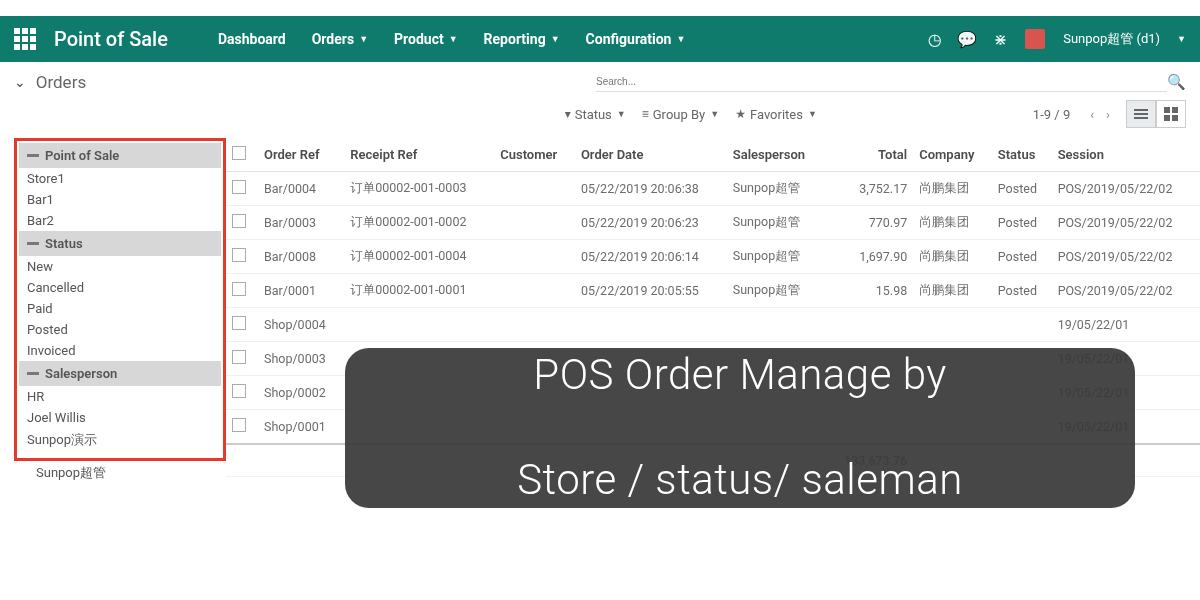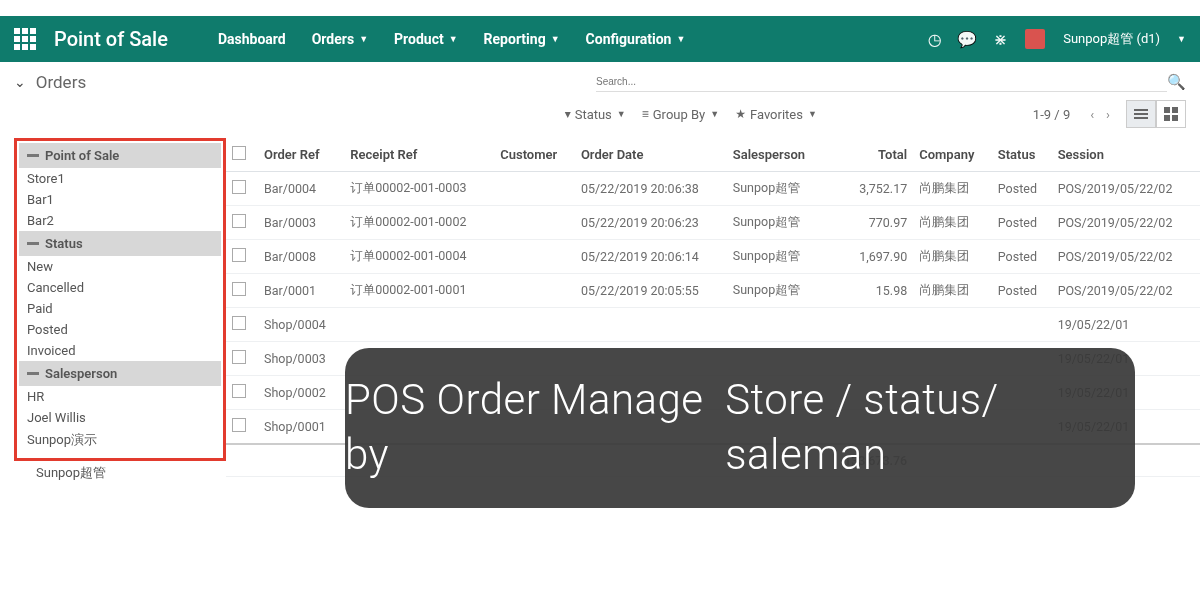--- a/index.html
+++ b/index.html
@@ -54,21 +54,21 @@
   .main { flex: 1; padding-right: 0; }
   table { width: 100%; border-collapse: collapse; }
   th { text-align: left; font-weight: 600; padding: 8px 6px; border-bottom: 1px solid #dee2e6; color: #4c4c4c; font-size: 13px; white-space: nowrap; }
   th.num { text-align: right; }
   td { padding: 8px 6px; border-bottom: 1px solid #eef0f2; color: #6c6c6c; font-size: 12.5px; white-space: nowrap; }
   td.num { text-align: right; }
   .chk { width: 14px; height: 14px; border: 1px solid #aaa; cursor: pointer; display: inline-block; }
   tr.totals td { border-top: 2px solid #ccc; font-weight: 500; color: #888; }
   
   
-  .overlay { position: absolute; left: 345px; top: 348px; width: 790px; height: 160px; background: rgba(55,55,55,0.92); border-radius: 24px; color: #fff; display: flex; flex-direction: row; align-items: center; justify-content: space-between; font-size: 42px; font-weight: 300; line-height: 1.3; letter-spacing: 0.5px; }
+  .overlay { position: absolute; left: 345px; top: 348px; width: 790px; height: 160px; background: rgba(55,55,55,0.92); border-radius: 24px; color: #fff; display: flex; flex-direction: column; align-items: center; justify-content: space-between; font-size: 42px; font-weight: 300; line-height: 1.3; letter-spacing: 0.5px; }
 </style>
 </head>
 <body>
 
 <div class="navbar">
   <div class="nav-apps">
       <span></span>
       <span></span>
       <span></span>
       <span></span>

